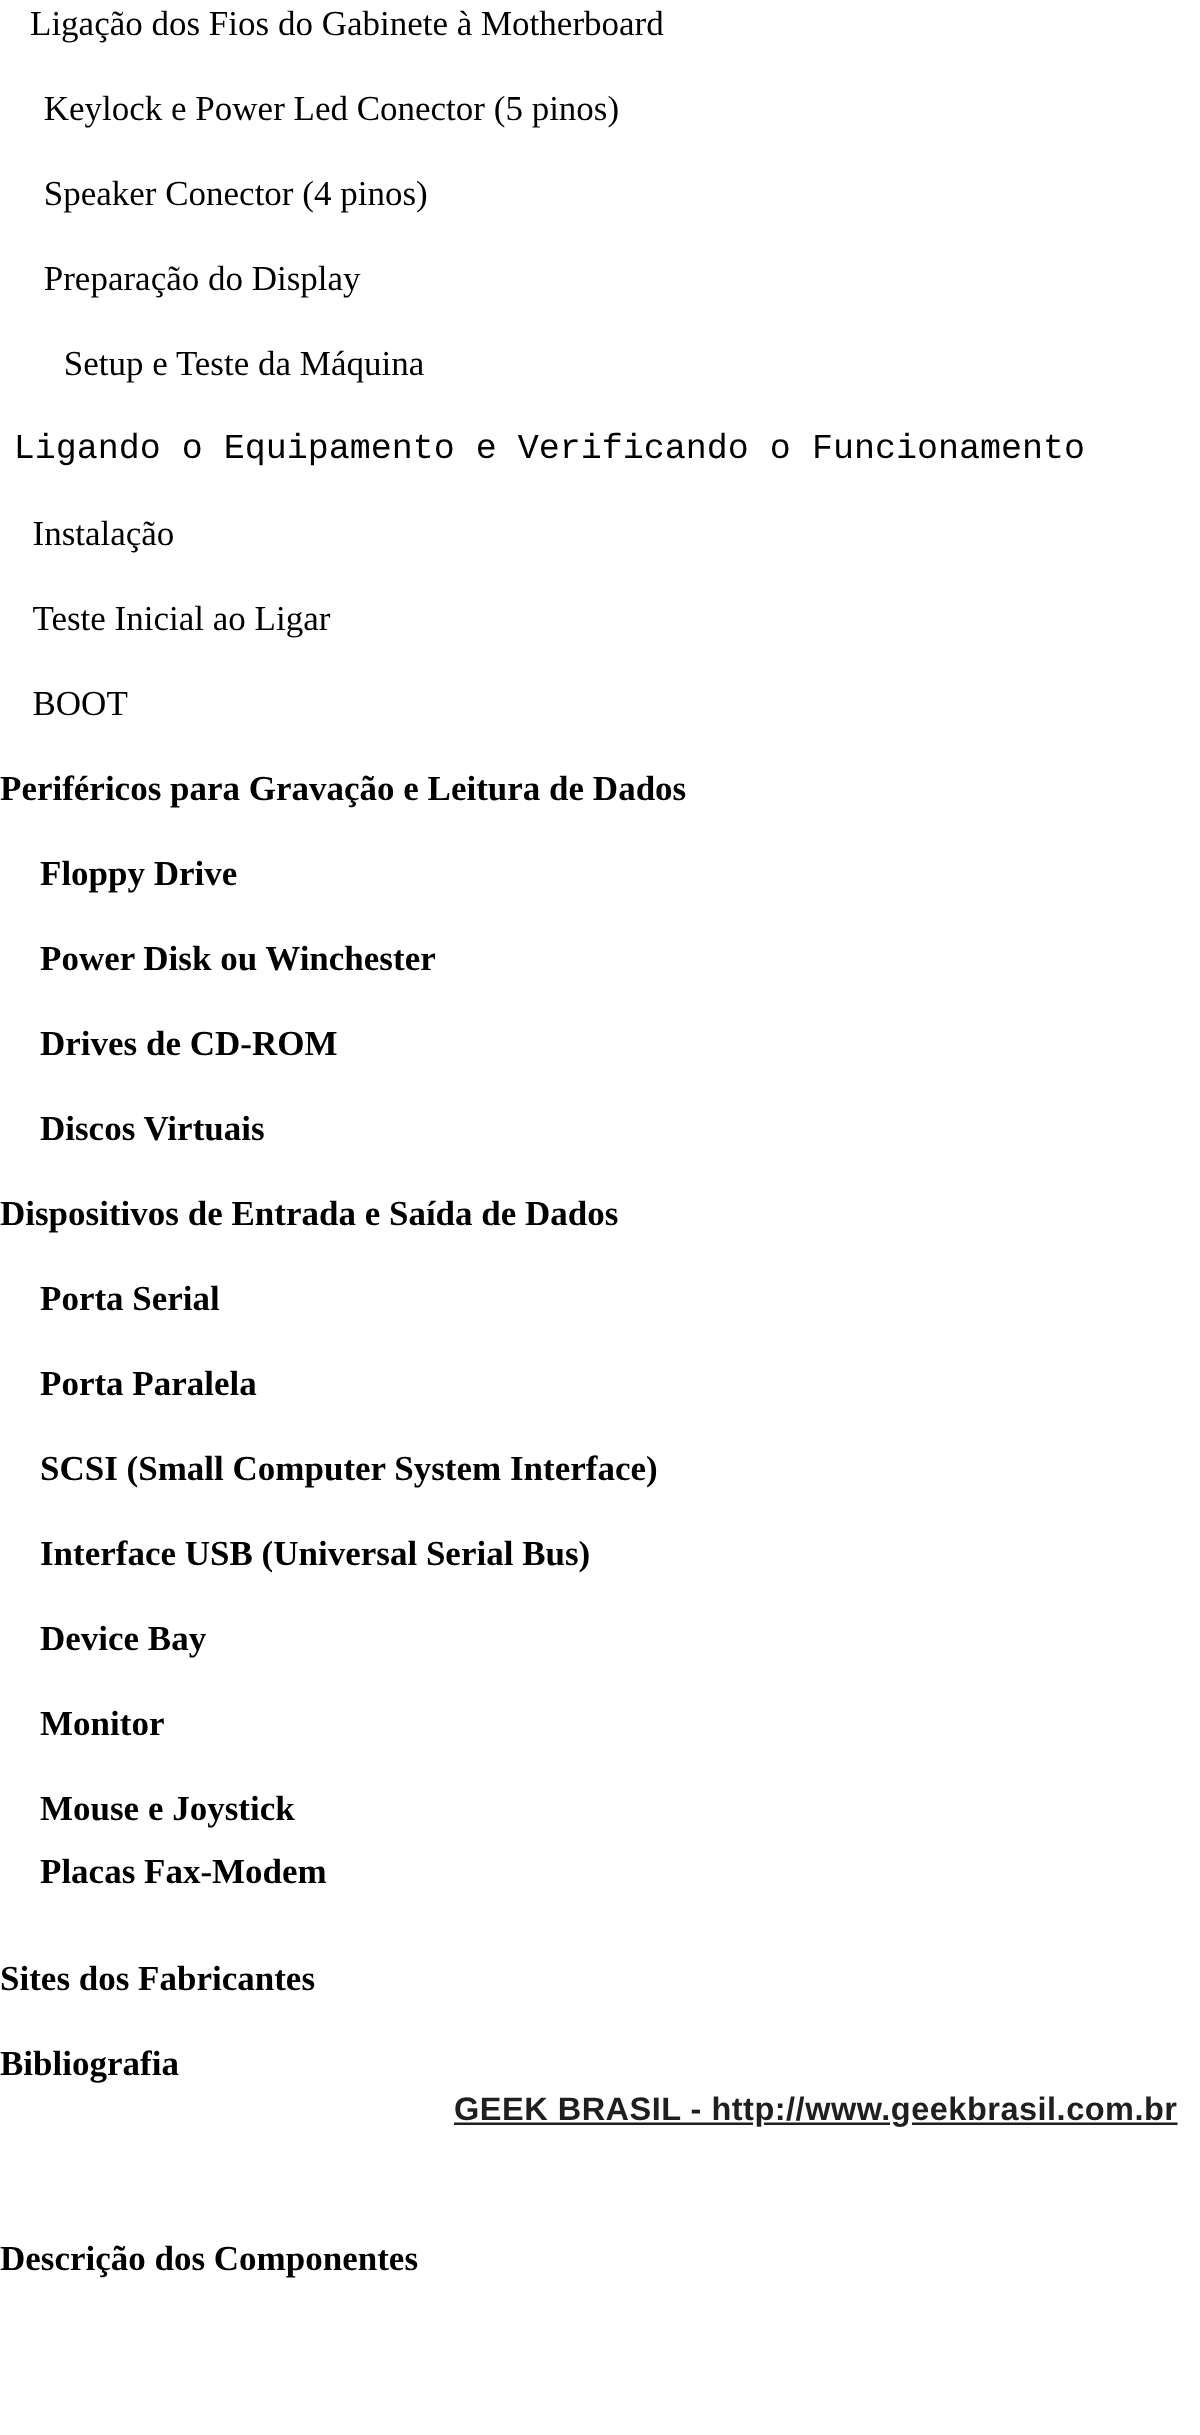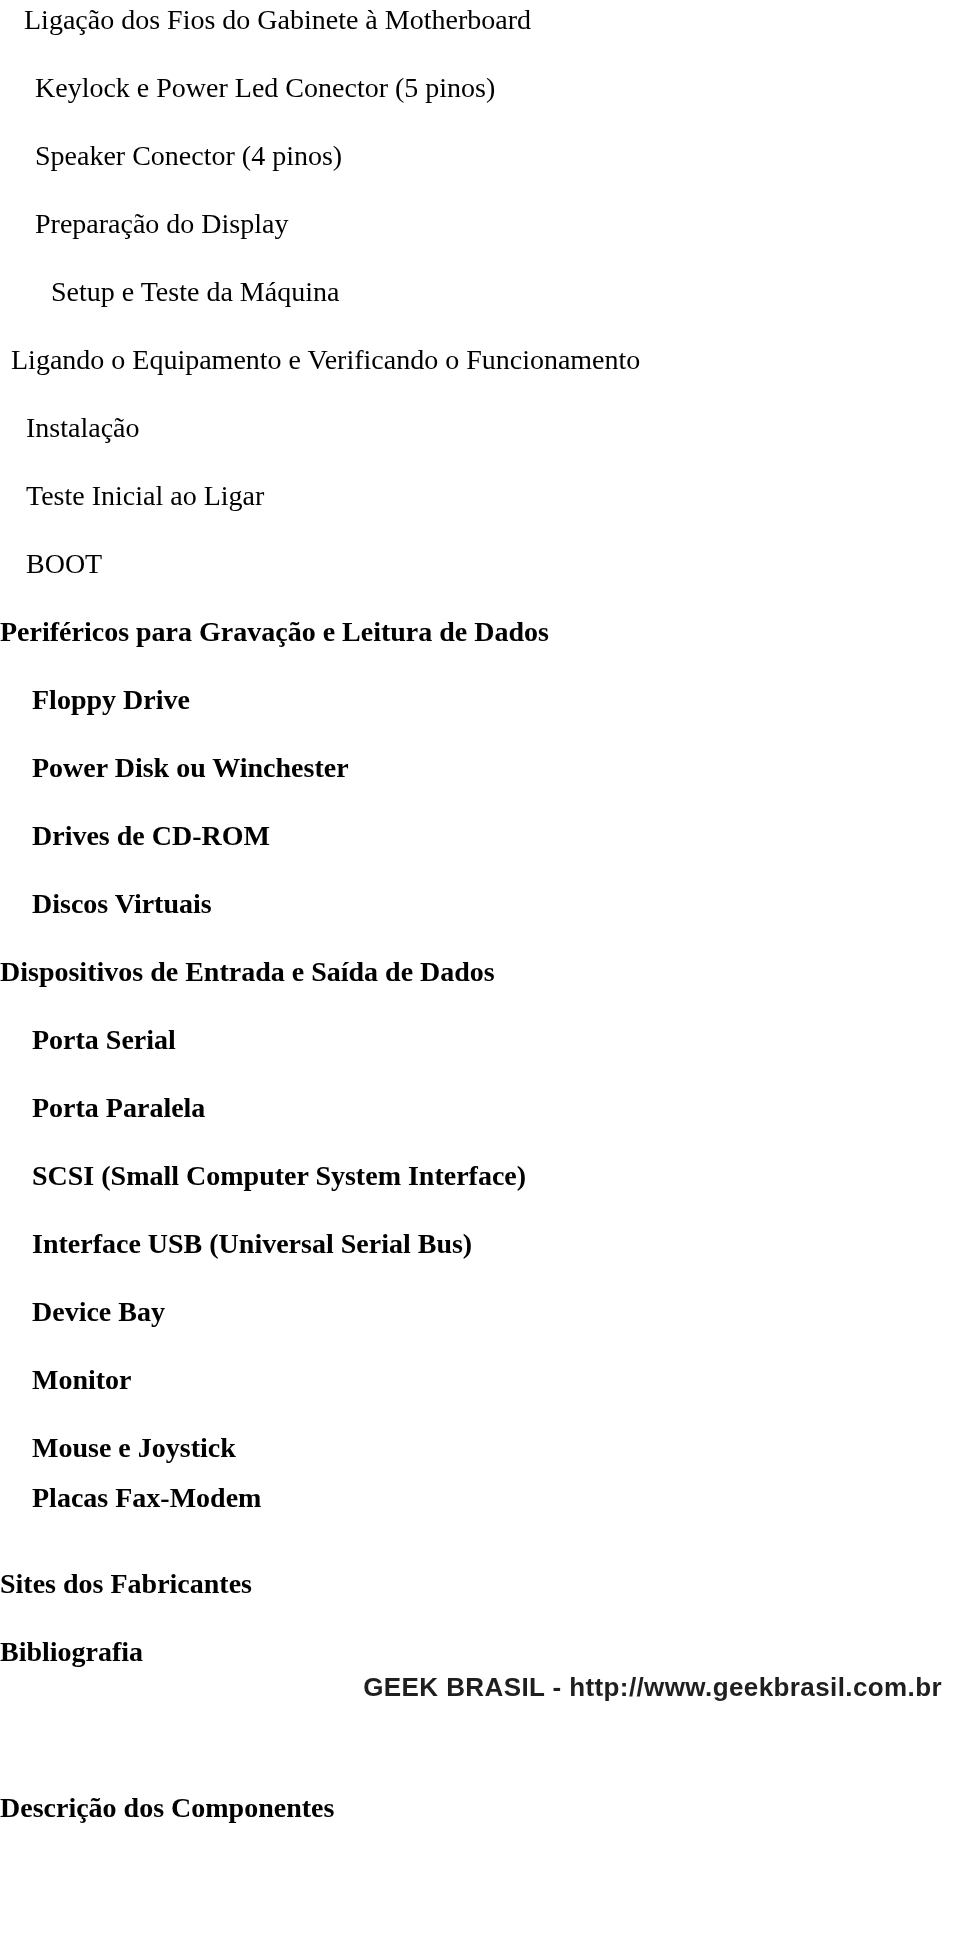--- a/index.html
+++ b/index.html
@@ -45,34 +45,35 @@
     text-align: right;
     padding-right: 18px;
     box-sizing: border-box;
   }
   .footer-text {
     font-family: "Liberation Sans", "DejaVu Sans", sans-serif;
     font-size: 26px;
     font-weight: bold;
     color: #1f1f1f;
     letter-spacing: 0.4px;
+    text-decoration: underline;
   }
 </style>
 </head>
 <body>
 
 <div class="page">
 
   <div class="toc">
       <div class="toc-entry" style="position: absolute; left: 24px; top: 6px;">Ligação dos Fios do Gabinete à Motherboard</div>
       <div class="toc-entry" style="position: absolute; left: 35px; top: 74px;">Keylock e Power Led Conector (5 pinos)</div>
       <div class="toc-entry" style="position: absolute; left: 35px; top: 142px;">Speaker Conector (4 pinos)</div>
       <div class="toc-entry" style="position: absolute; left: 35px; top: 210px;">Preparação do Display</div>
       <div class="toc-entry" style="position: absolute; left: 35px; top: 278px; margin-left: 16px;">Setup e Teste da Máquina</div>
-      <div class="toc-entry" style="position: absolute; left: 11px; top: 346px;">Ligando o Equipamento e Verificando o Funcionamento</div>
+      <div class="toc-entry" style="position: absolute; left: 11px; top: 346px; font-family: Liberation Mono, monospace;">Ligando o Equipamento e Verificando o Funcionamento</div>
       <div class="toc-entry" style="position: absolute; left: 26px; top: 414px;">Instalação</div>
       <div class="toc-entry" style="position: absolute; left: 26px; top: 482px;">Teste Inicial ao Ligar</div>
       <div class="toc-entry" style="position: absolute; left: 26px; top: 550px;">BOOT</div>
       <div class="toc-entry bold" style="position: absolute; left: 0px; top: 618px;">Periféricos para Gravação e Leitura de Dados</div>
       <div class="toc-entry bold" style="position: absolute; left: 32px; top: 686px;">Floppy Drive</div>
       <div class="toc-entry bold" style="position: absolute; left: 32px; top: 754px;">Power Disk ou Winchester</div>
       <div class="toc-entry bold" style="position: absolute; left: 32px; top: 822px;">Drives de CD-ROM</div>
       <div class="toc-entry bold" style="position: absolute; left: 32px; top: 890px;">Discos Virtuais</div>
       <div class="toc-entry bold" style="position: absolute; left: 0px; top: 958px;">Dispositivos de Entrada e Saída de Dados</div>
       <div class="toc-entry bold" style="position: absolute; left: 32px; top: 1026px;">Porta Serial</div>

